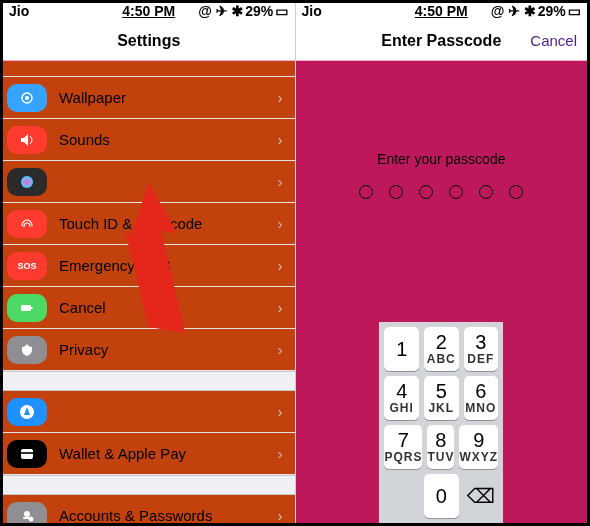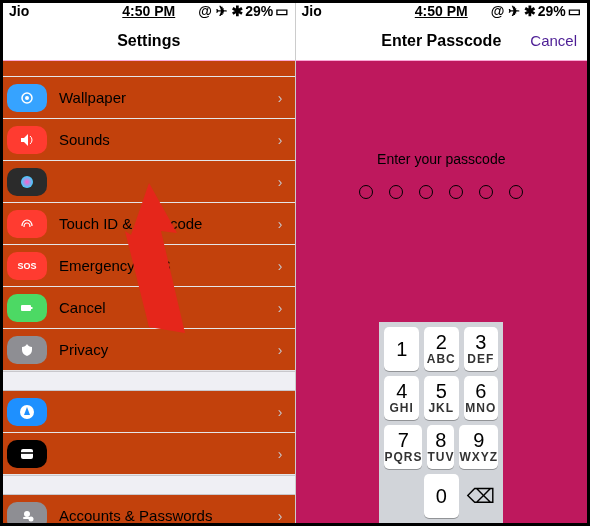--- a/index.html
+++ b/index.html
@@ -139,20 +139,21 @@
             </div>
             <span class="chev">›</span>
           </div>
           <div class="row">
             <div class="icon-box" style="background:#000">
               <svg viewBox="0 0 18 18">
                 <rect x="3" y="4" width="12" height="10" rx="2" fill="#fff"></rect>
                 <rect x="3" y="7" width="12" height="2" fill="#333"></rect>
               </svg>
             </div>
+            <span class="label">Wallet &amp; Apple Pay</span>
             <span class="chev">›</span>
           </div>
         </div>
       <div class="group-gap"></div>
       <div id="group3">
           <div class="row">
             <div class="icon-box" style="background:#8e8e93">
               <svg viewBox="0 0 18 18">
                 <circle cx="9" cy="7" r="3" fill="#fff"></circle>
                 <rect x="5" y="10" width="8" height="2" rx="1" fill="#fff"></rect>

